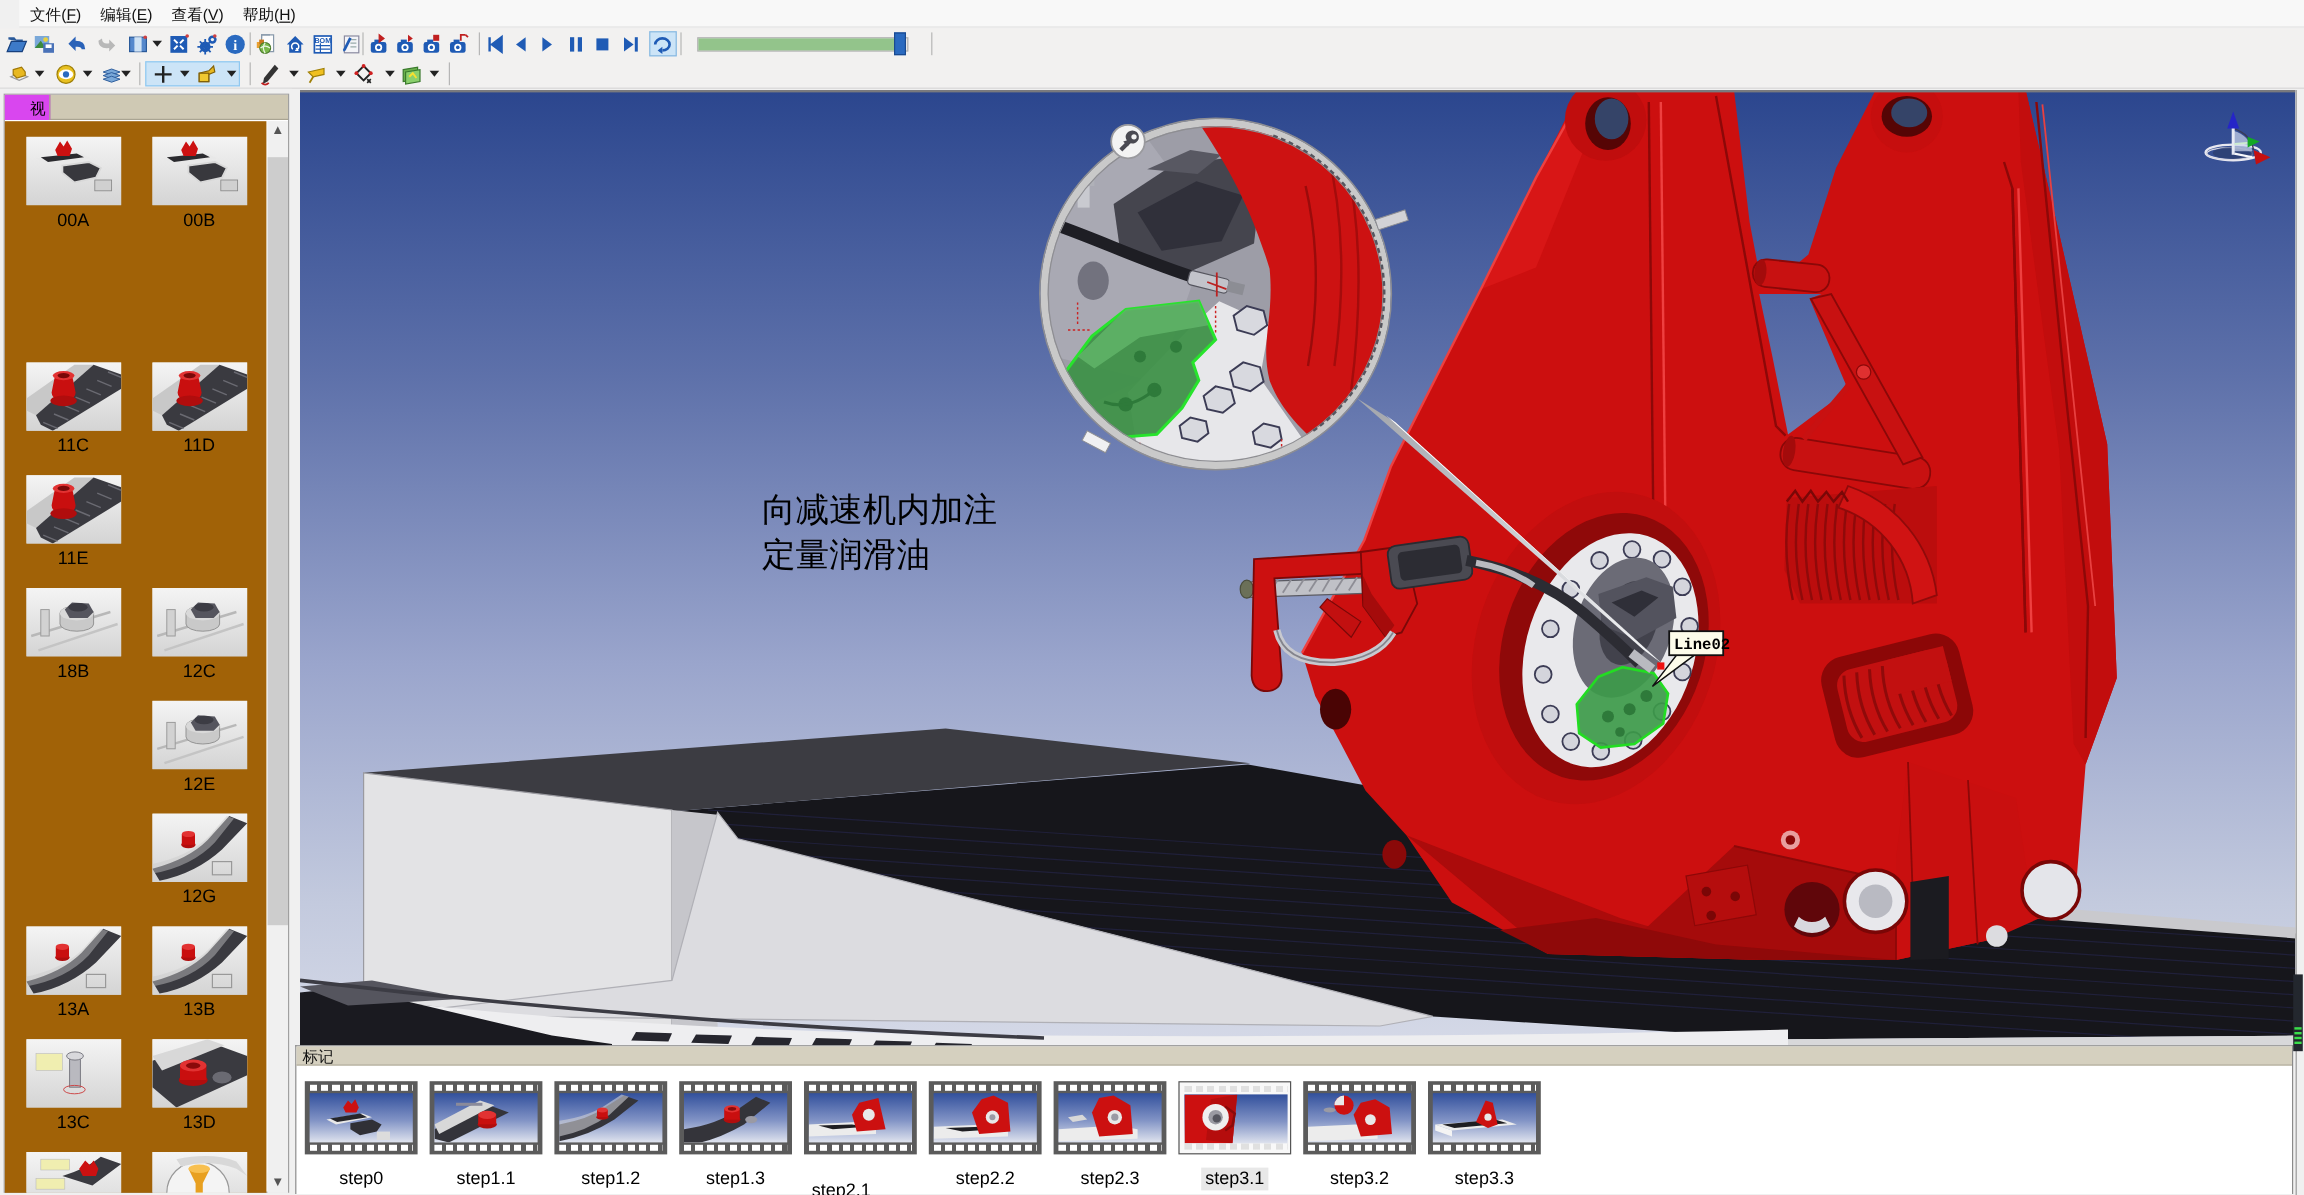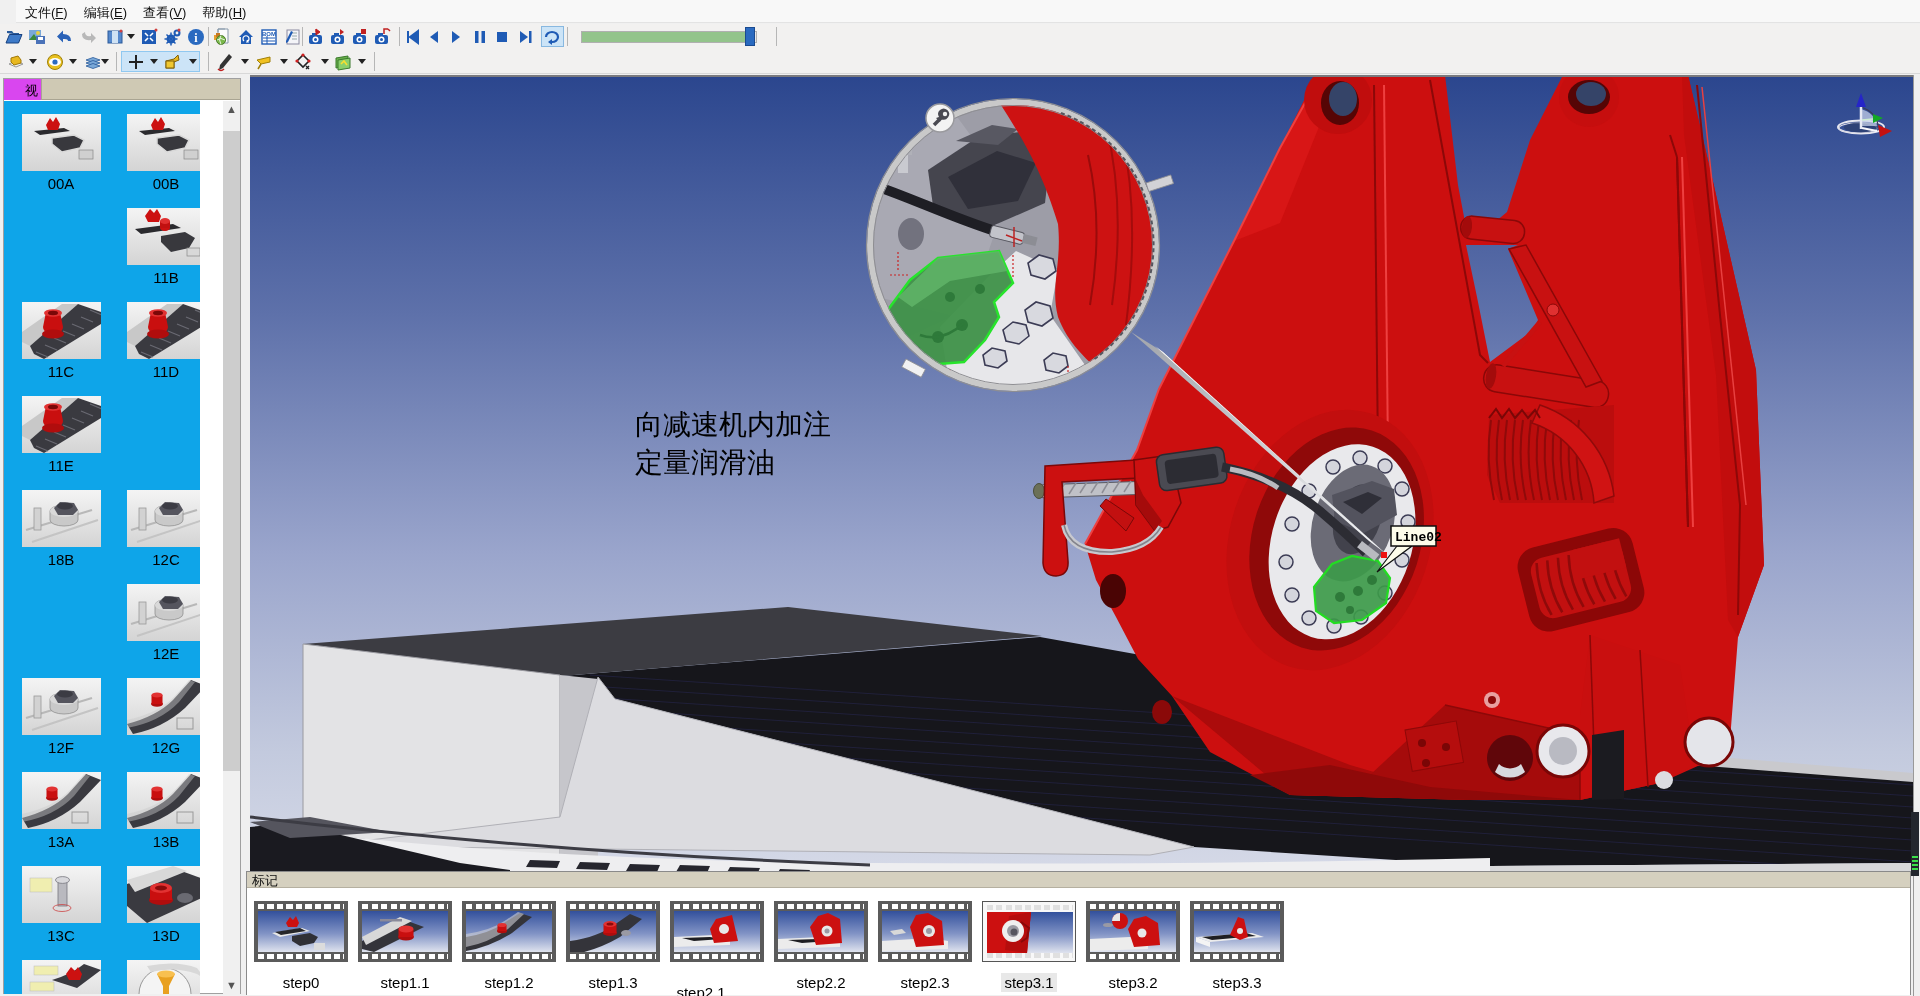--- a/index.html
+++ b/index.html
@@ -10,21 +10,21 @@
 u { text-decoration:underline; }
 #tb1 { position:absolute; left:0; top:24px; width:1920px; height:26px; background:#f2f1f0; }
 #tb2 { position:absolute; left:0; top:50px; width:1920px; height:24px; background:#f2f1f0; border-bottom:1px solid #d8d8d8; }
 .ico { position:absolute; top:3px; width:20px; height:20px; font-size:15px; text-align:center; line-height:20px; }
 .sep { position:absolute; top:3px; width:1px; height:19px; background:#b6b6b6; }
 .drop { position:absolute; top:10px; width:0; height:0; border-left:4px solid transparent; border-right:4px solid transparent; border-top:5px solid #222; }
 #leftpanel { position:absolute; left:0; top:74px; width:243px; height:922px; background:#f0f0f0; }
 #lp-inner { position:absolute; left:3px; top:4px; width:238px; height:916px; background:#fff; border:1px solid #a0a0a0; }
 #tabstrip { position:absolute; left:0px; top:0px; width:236px; height:21px; background:#cfc9b4; border-bottom:1px solid #a9a492; }
 #tabactive { position:absolute; left:0px; top:0px; width:38px; height:21px; background:#d946ef; border-right:1px solid #a9a492; font-size:13px; padding:3px 0 0 21px; }
-#thumbwrap { position:absolute; left:0; top:22px; width:196px; height:893px; background:#0ea5e9; overflow:hidden; }
+#thumbwrap { position:absolute; left:0; top:22px; width:218px; height:893px; background:#a16207; overflow:hidden; }
 .cell { position:absolute; width:104px; text-align:center; }
 .cell .im { margin:0 auto; width:79px; height:57px; background:linear-gradient(180deg,#f2f2f2,#d8d8d8); }
 .cell .lb { font-size:15px; color:#000; margin-top:4px; }
 #lpscroll { position:absolute; left:219px; top:22px; width:17px; height:893px; background:#f0f0f0; }
 #lpthumb { position:absolute; left:0px; top:30px; width:17px; height:640px; background:#cdcdcd; }
 .arrbtn { position:absolute; left:0; width:17px; height:17px; background:#f0f0f0; color:#555; font-size:11px; text-align:center; line-height:17px; }
 #viewport { position:absolute; left:250px; top:75px; width:1663px; height:797px; }
 #rightstrip { position:absolute; left:1913px; top:75px; width:7px; height:921px; background:#f0f0f0; border-left:1px solid #999; }
 #botpanel { position:absolute; left:246px; top:871px; width:1665px; height:124px; background:#fff; border:1px solid #8a8a8a; border-bottom:none; }
 #markbar { position:absolute; left:0; top:0; width:1663px; height:16px; background:#d5d0bf; border-bottom:1px solid #b5b0a0; font-size:13px; padding-left:5px; color:#111; }
@@ -264,33 +264,20 @@
           <div class="im"><svg width="79" height="57" viewBox="0 0 79 57">
               <rect width="79" height="57" fill="url(#tg)"></rect>
               <polygon points="8,18 46,14 54,18 16,23" fill="#e8e8e8"></polygon>
               <polygon points="12,17 42,14 48,17 18,21" fill="#2a2a2e"></polygon>
               <path d="M30,24 L52,21 62,26 58,34 40,38 30,30 Z" fill="#38383d"></path>
               <path d="M30,24 L52,21 62,26 58,34 40,38 30,30 Z" fill="none" stroke="#d8d8d8" stroke-width="1.5"></path>
               <polygon points="24,11 28,4 31,8 34,3 38,10 36,16 26,16" fill="#cc1111"></polygon>
               <rect x="57" y="36" width="14" height="9" fill="#d0d0d0" stroke="#888" stroke-width="0.7"></rect>
             </svg></div>
           <div class="lb">00B</div>
-        </div><div class="cell" style="left:110px;top:107px;">
-          <div class="im"><svg width="79" height="57" viewBox="0 0 79 57">
-              <rect width="79" height="57" fill="url(#tg)"></rect>
-              <polygon points="4,22 50,16 60,21 12,28" fill="#e8e8e8"></polygon>
-              <polygon points="8,21 46,16 54,20 14,26" fill="#2a2a2e"></polygon>
-              <path d="M34,28 L58,24 68,30 62,40 44,44 34,34 Z" fill="#38383d"></path>
-              <polygon points="18,8 23,1 27,5 30,1 34,8 32,14 21,14" fill="#cc1111"></polygon>
-              <ellipse cx="38" cy="20" rx="5" ry="3" fill="#cc1111"></ellipse>
-              <rect x="33" y="13" width="10" height="7" fill="#c11010"></rect>
-              <ellipse cx="38" cy="13" rx="5" ry="3" fill="#e03030"></ellipse>
-              <rect x="60" y="40" width="13" height="8" fill="#d8d8d8" stroke="#888" stroke-width="0.7"></rect>
-            </svg></div>
-          <div class="lb">11B</div>
         </div><div class="cell" style="left:5px;top:201px;">
           <div class="im"><svg width="79" height="57" viewBox="0 0 79 57">
               <rect width="79" height="57" fill="url(#tg)"></rect>
               <polygon points="0,30 40,2 56,2 8,44 0,40" fill="#c8c8c8"></polygon>
               <polygon points="8,44 56,2 79,10 79,22 22,57 12,52" fill="#3a3a40"></polygon>
               <g stroke="#6a6a72" stroke-width="1.2">
                 <line x1="14" y1="50" x2="26" y2="55"></line>
                 <line x1="23" y1="43" x2="35" y2="48"></line>
                 <line x1="32" y1="36" x2="44" y2="41"></line>
                 <line x1="41" y1="29" x2="53" y2="34"></line>
@@ -373,32 +360,20 @@
               <rect width="79" height="57" fill="url(#tg)"></rect>
               <line x1="4" y1="40" x2="70" y2="20" stroke="#b8b8b8" stroke-width="2"></line>
               <line x1="10" y1="52" x2="76" y2="30" stroke="#c4c4c4" stroke-width="2"></line>
               <rect x="12" y="18" width="7" height="22" fill="#d2d2d2" stroke="#999" stroke-width="0.8"></rect>
               <path d="M28,30 a14,6 0 0 0 28,0 l0,-9 a14,6 0 0 0 -28,0 Z" fill="#c9c9c9" stroke="#909090" stroke-width="0.8"></path>
               <ellipse cx="42" cy="21" rx="14" ry="6" fill="#d9d9d9"></ellipse>
               <path d="M32,18 l6,-6 14,1 4,7 -5,5 -15,0 Z" fill="#55555e"></path>
               <ellipse cx="43" cy="16" rx="8" ry="3.5" fill="#3c3c44"></ellipse>
             </svg></div>
           <div class="lb">12E</div>
-        </div><div class="cell" style="left:5px;top:577px;">
-          <div class="im"><svg width="79" height="57" viewBox="0 0 79 57">
-              <rect width="79" height="57" fill="url(#tg)"></rect>
-              <line x1="4" y1="40" x2="70" y2="20" stroke="#b8b8b8" stroke-width="2"></line>
-              <line x1="10" y1="52" x2="76" y2="30" stroke="#c4c4c4" stroke-width="2"></line>
-              <rect x="12" y="18" width="7" height="22" fill="#d2d2d2" stroke="#999" stroke-width="0.8"></rect>
-              <path d="M28,30 a14,6 0 0 0 28,0 l0,-9 a14,6 0 0 0 -28,0 Z" fill="#c9c9c9" stroke="#909090" stroke-width="0.8"></path>
-              <ellipse cx="42" cy="21" rx="14" ry="6" fill="#d9d9d9"></ellipse>
-              <path d="M32,18 l6,-6 14,1 4,7 -5,5 -15,0 Z" fill="#55555e"></path>
-              <ellipse cx="43" cy="16" rx="8" ry="3.5" fill="#3c3c44"></ellipse>
-            </svg></div>
-          <div class="lb">12F</div>
         </div><div class="cell" style="left:110px;top:577px;">
           <div class="im"><svg width="79" height="57" viewBox="0 0 79 57">
               <rect width="79" height="57" fill="url(#tg)"></rect>
               <path d="M0,46 Q30,38 46,22 L64,2 79,8 58,30 Q36,50 6,56 Z" fill="#3a3a40"></path>
               <path d="M0,42 Q32,35 48,18 L62,2 68,4 52,24 Q33,44 0,50 Z" fill="#c9c9c9" opacity="0.45"></path>
               <ellipse cx="30" cy="26" rx="6" ry="2.8" fill="#b00d0d"></ellipse>
               <rect x="24.5" y="17" width="11" height="9" fill="#c90f0f"></rect>
               <ellipse cx="30" cy="17" rx="5.5" ry="2.6" fill="#e23232"></ellipse>
               <rect x="50" y="40" width="16" height="11" fill="none" stroke="#999" stroke-width="1"></rect>
             </svg></div>

